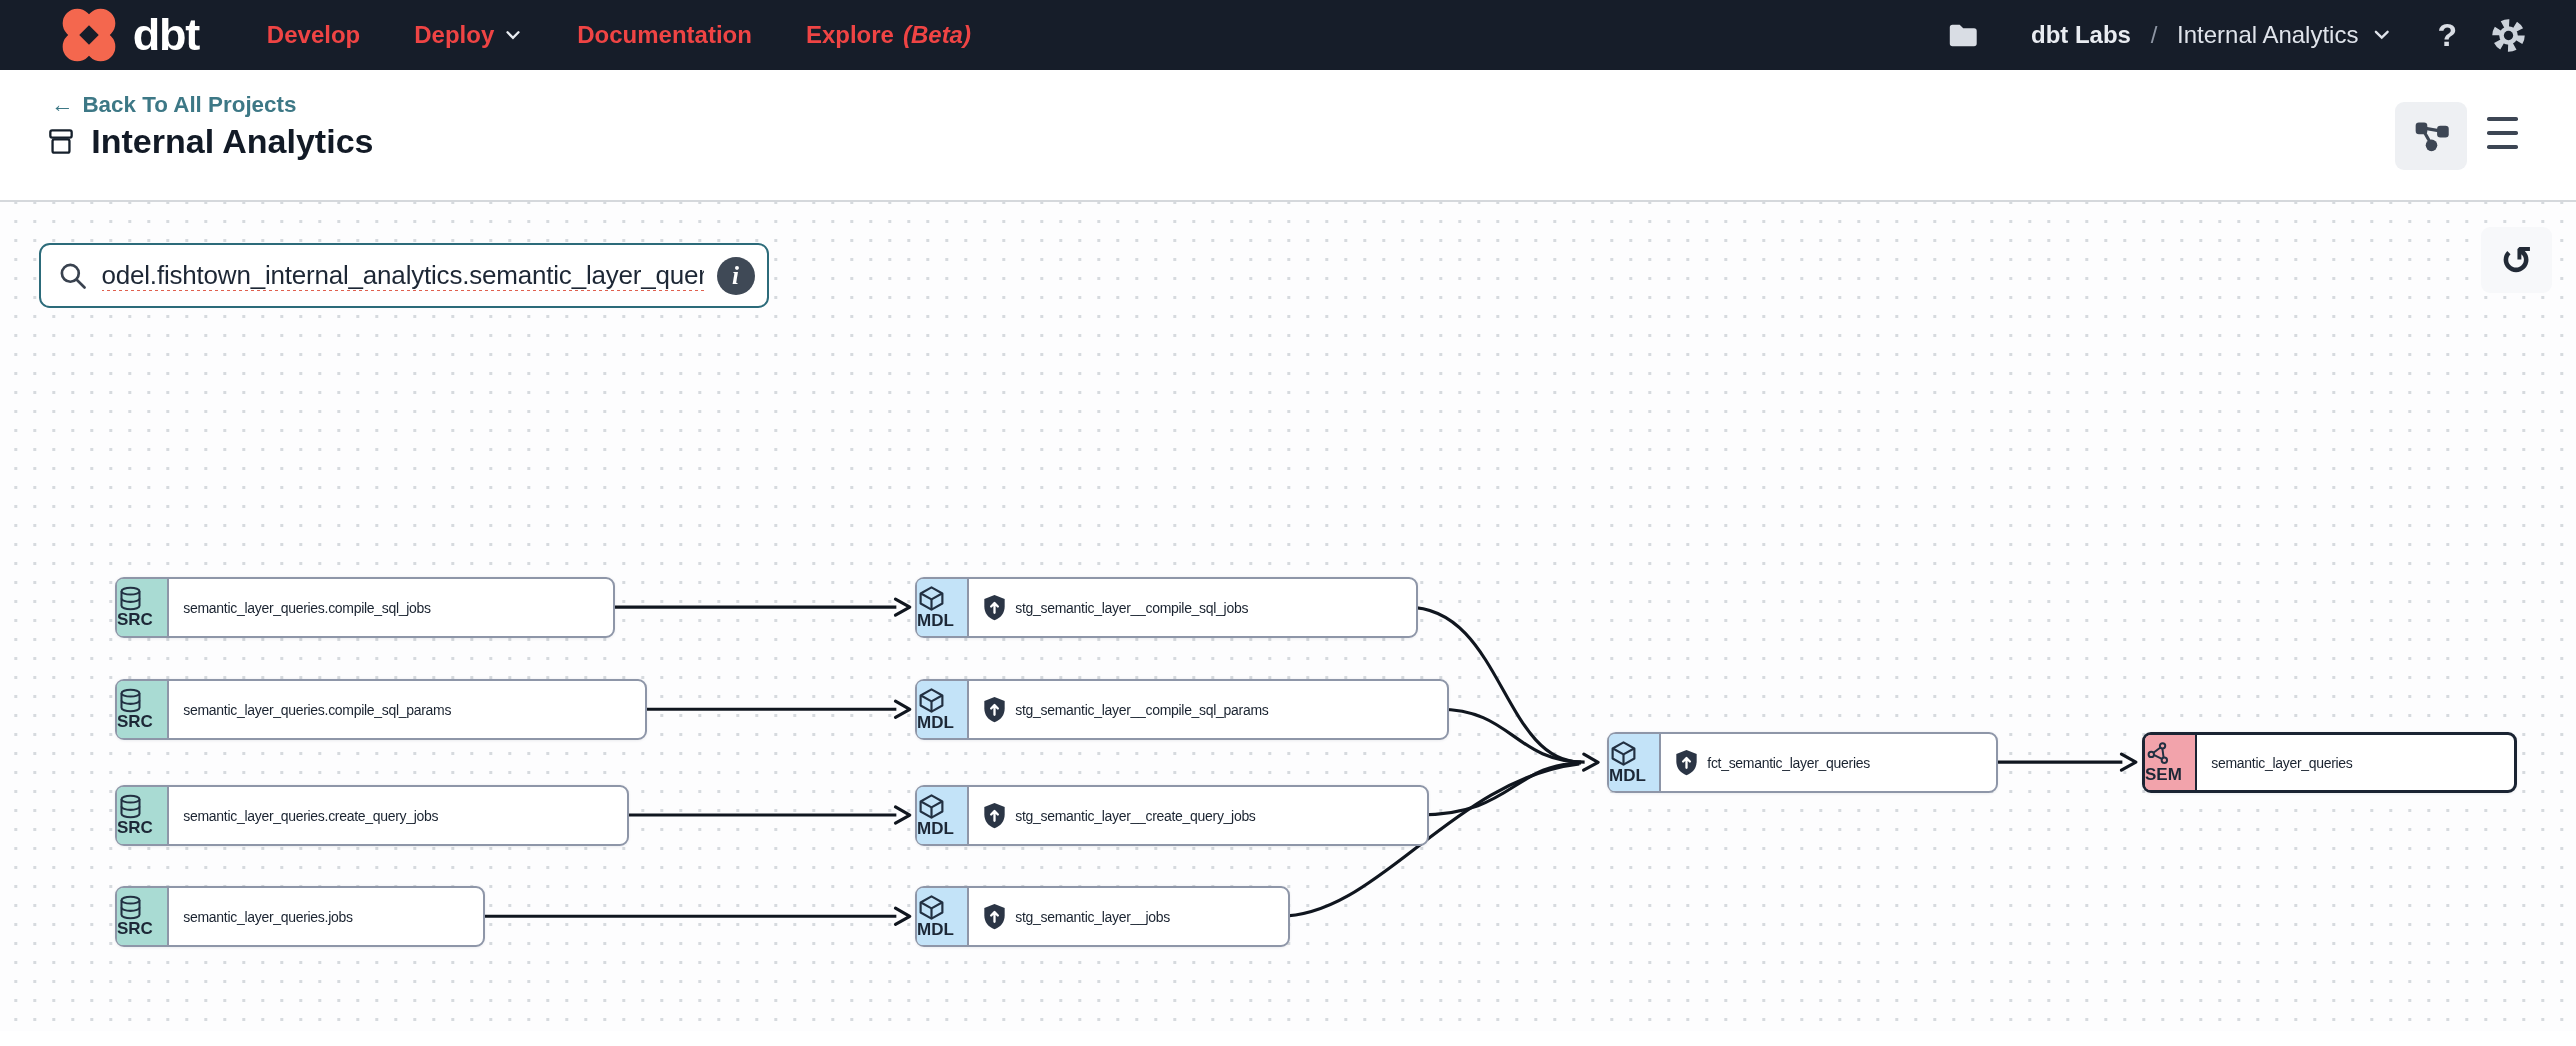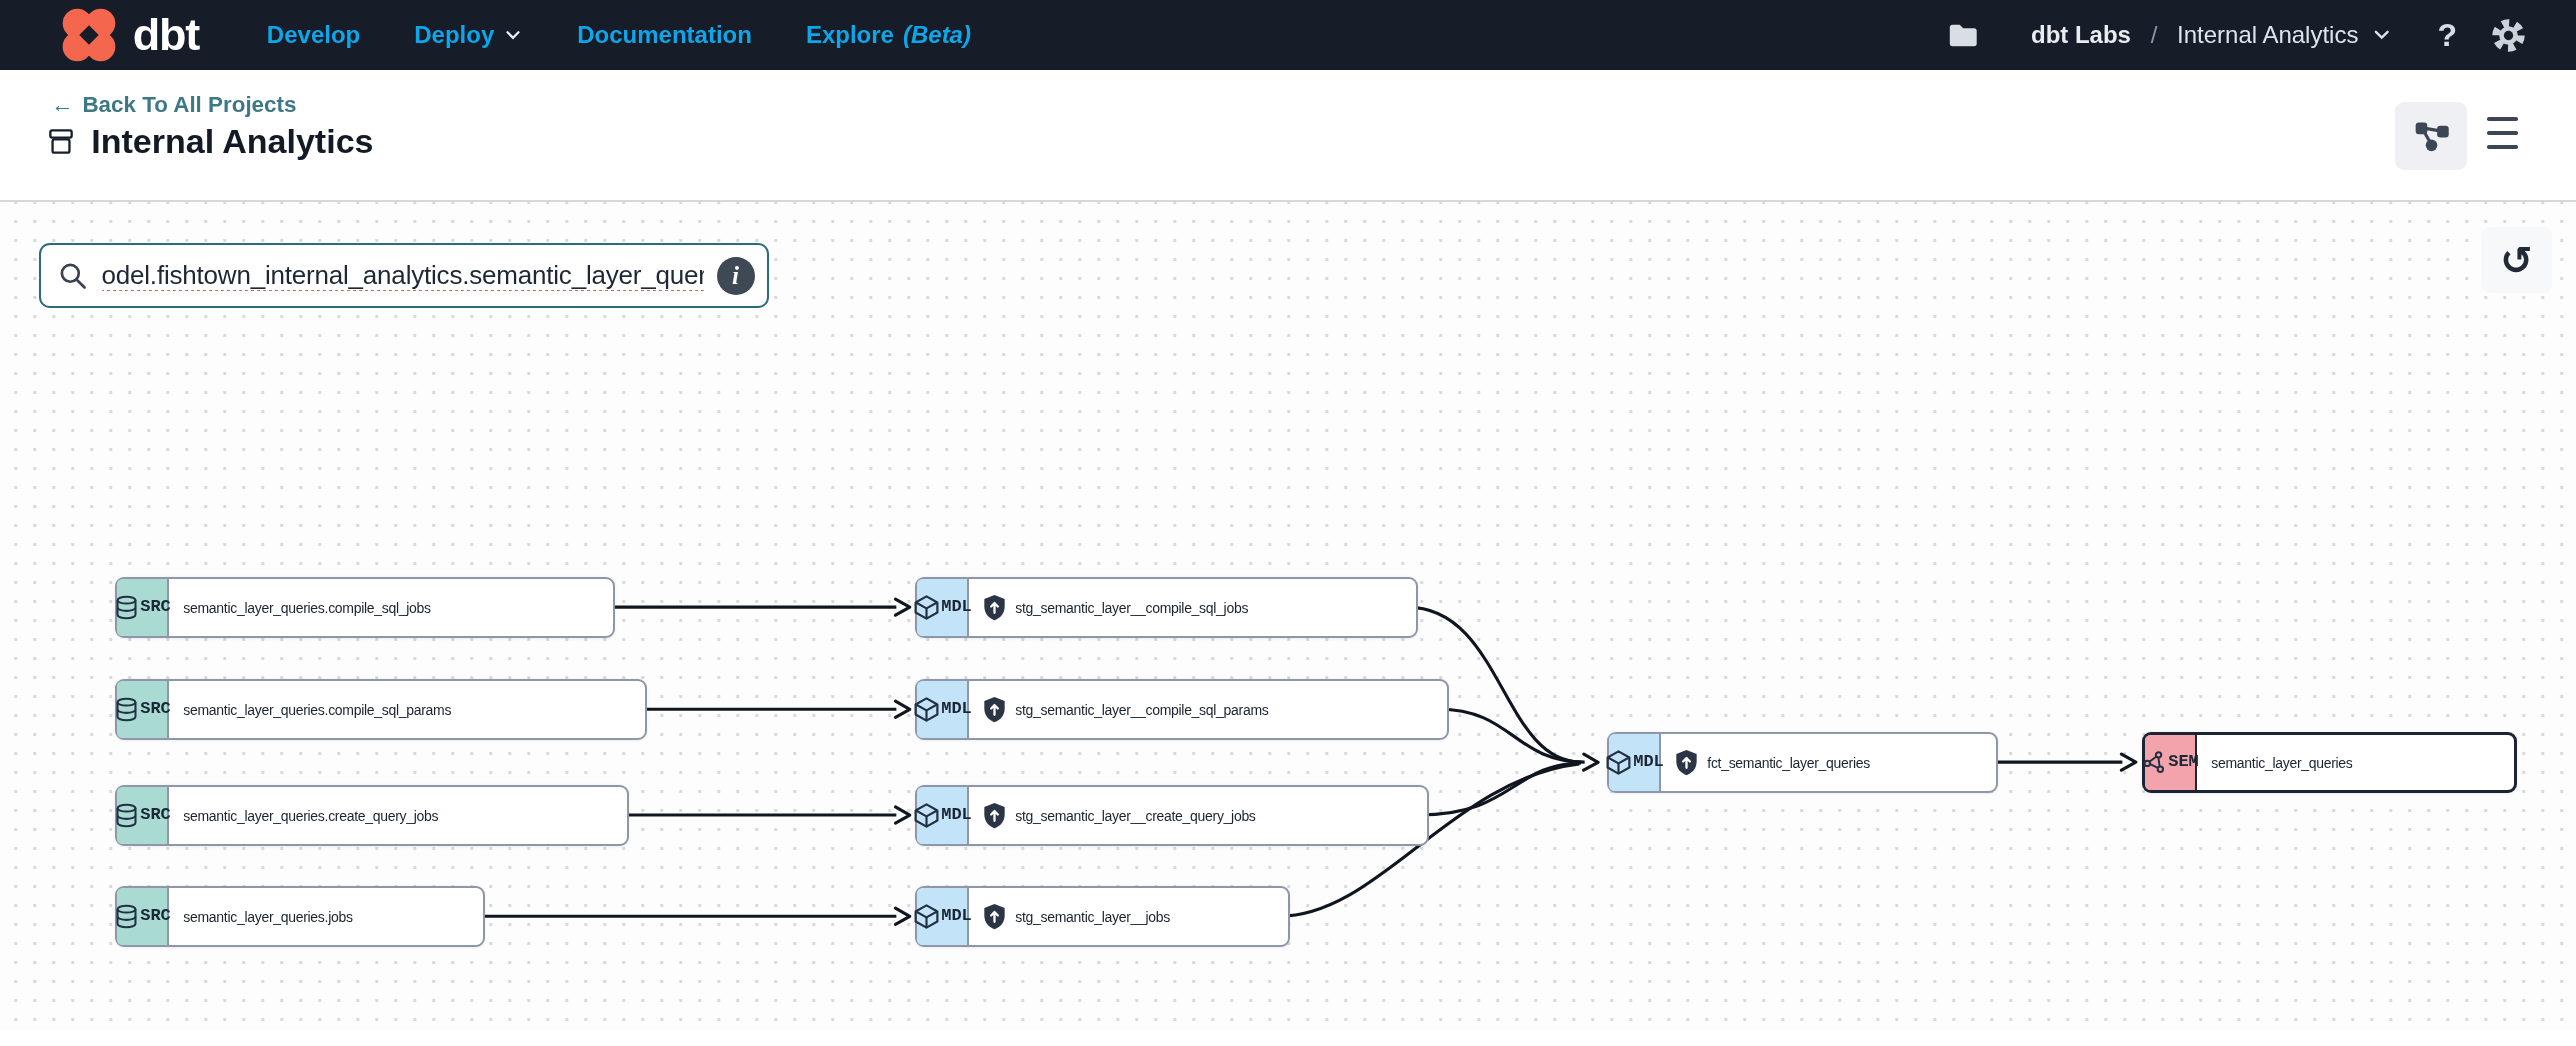--- a/index.html
+++ b/index.html
@@ -5,21 +5,21 @@
   * { margin:0; padding:0; box-sizing:border-box; }
   html,body { width:2576px; height:1047px; overflow:hidden; background:#fff;
     font-family:"Liberation Sans", sans-serif; }
 
   
   .topnav { height:70px; background:#161d29; display:flex; align-items:center;
     padding:0 48px 0 56px; }
   .logo { display:flex; align-items:center; gap:10.8px; margin-right:68px; }
   .logo-text { color:#fff; font-size:45px; font-weight:800; letter-spacing:-1.3px; }
   .nav-items { display:flex; gap:54px; align-items:center; }
-  .nav-item { color:#0ea5e9; font-size:24px; font-weight:600; display:flex;
+  .nav-item { color:#ef4444; font-size:24px; font-weight:600; display:flex;
     gap:9px; align-items:center; cursor:pointer; white-space:nowrap; }
   .nav-beta { font-style:italic; }
   .breadcrumb { margin-left:auto; display:flex; align-items:center; gap:12.5px;
     color:#e9ecf1; font-size:24px; cursor:pointer; }
   .crumb-org { font-weight:700;margin-left:40px; }
   .crumb-sep { color:#8d95a3; margin:0 7.2px; font-weight:400; }
   .crumb-project { font-weight:400; color:#dfe3ea; }
   .help { font-size:32px; font-weight:700; color:#d9dde4; margin-left:45px; cursor:pointer; }
   .gear-btn { margin-left:32px; display:flex; cursor:pointer; }
 
@@ -54,22 +54,22 @@
     background:#f7f8fa; border-radius:9px; display:flex; align-items:center; justify-content:center;
     font-family:"DejaVu Sans", sans-serif; font-size:39px; font-weight:700; color:#222a36; cursor:pointer; }
 
   .edges { position:absolute; left:0; top:0; }
 
   
   .node { position:absolute; height:61px; background:#fff; border:2.2px solid #8e96a8;
     border-radius:9px; display:flex; box-shadow:0 0.9px 2.7px rgba(20,30,50,0.07); cursor:pointer; }
   .node.selected { border-color:#1b2433; border-width:3.6px; }
   .badge { width:52px; flex:0 0 52px; border-right:2.2px solid #8e96a8;
-    border-radius:5.4px 0 0 5.4px; display:flex; flex-direction:row; align-items:center;
-    justify-content:center;font-family:Liberation Mono, monospace; }
+    border-radius:5.4px 0 0 5.4px; display:flex; flex-direction:column; 
+    justify-content:center; }
   .node.selected .badge { border-right-color:#1b2433; }
   .badge-src { background:#a9dbd3; }
   .badge-mdl { background:#c3e3f8; }
   .badge-sem { background:#f2a3ab; }
   .badge-label { font-size:17px; font-weight:600; color:#1c2736; margin-top:-1.8px; }
   .node-body { flex:1; display:flex; align-items:center; padding:0 12.5px 0 14.3px; gap:9px; overflow:hidden; }
   .node-label { font-size:14px; color:#1a2330; white-space:nowrap; letter-spacing:-0.3px; }
   .shield { display:flex; flex:0 0 23px; }
 </style>
 </head>

